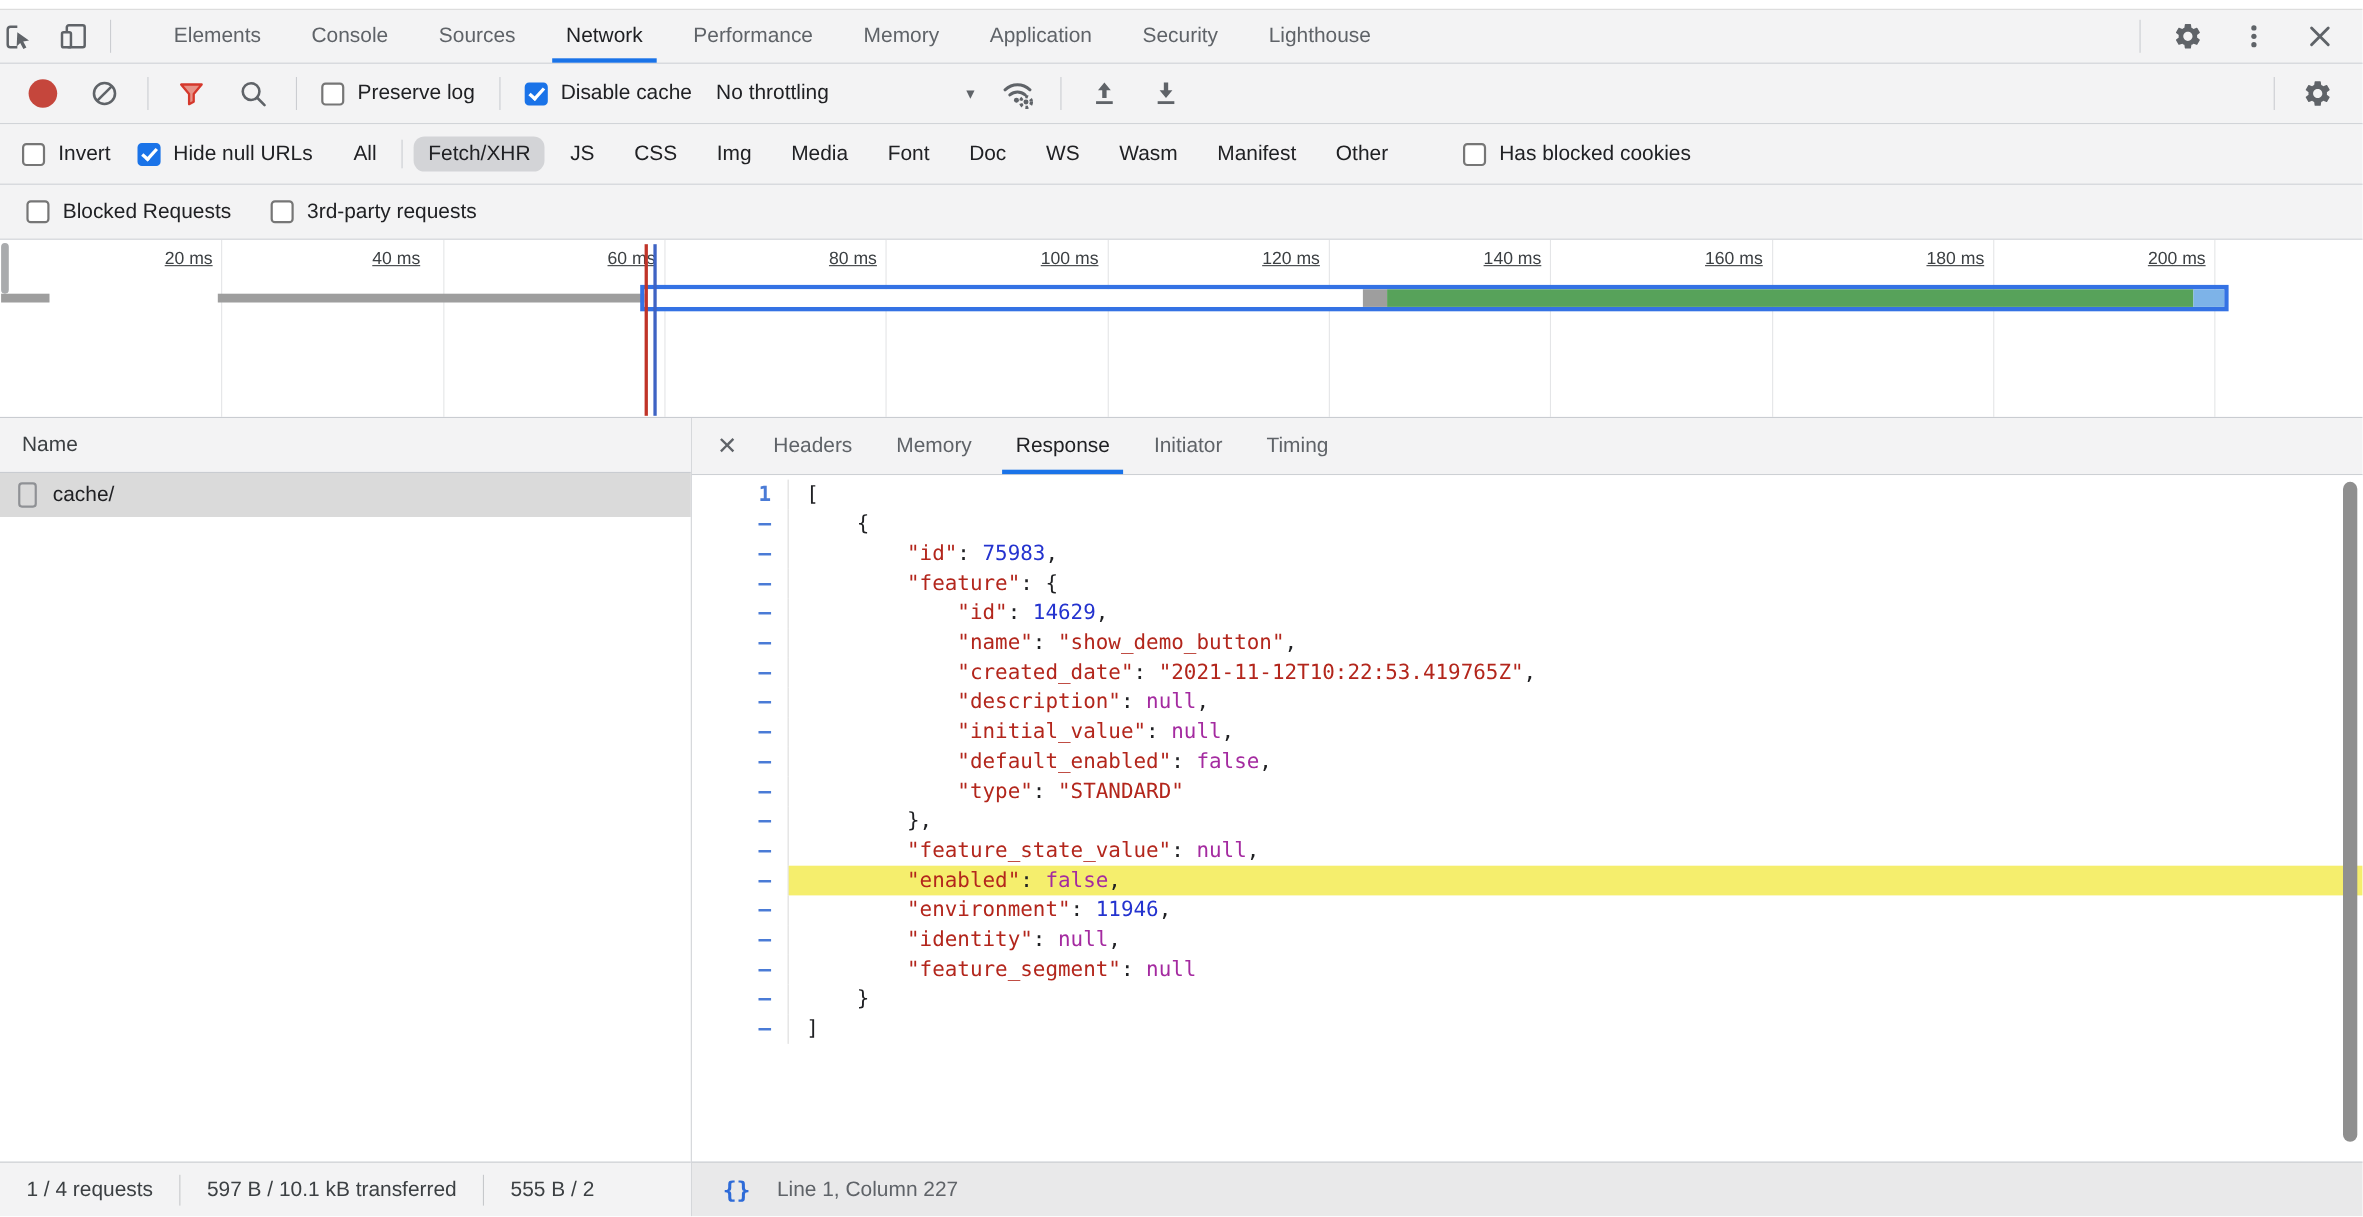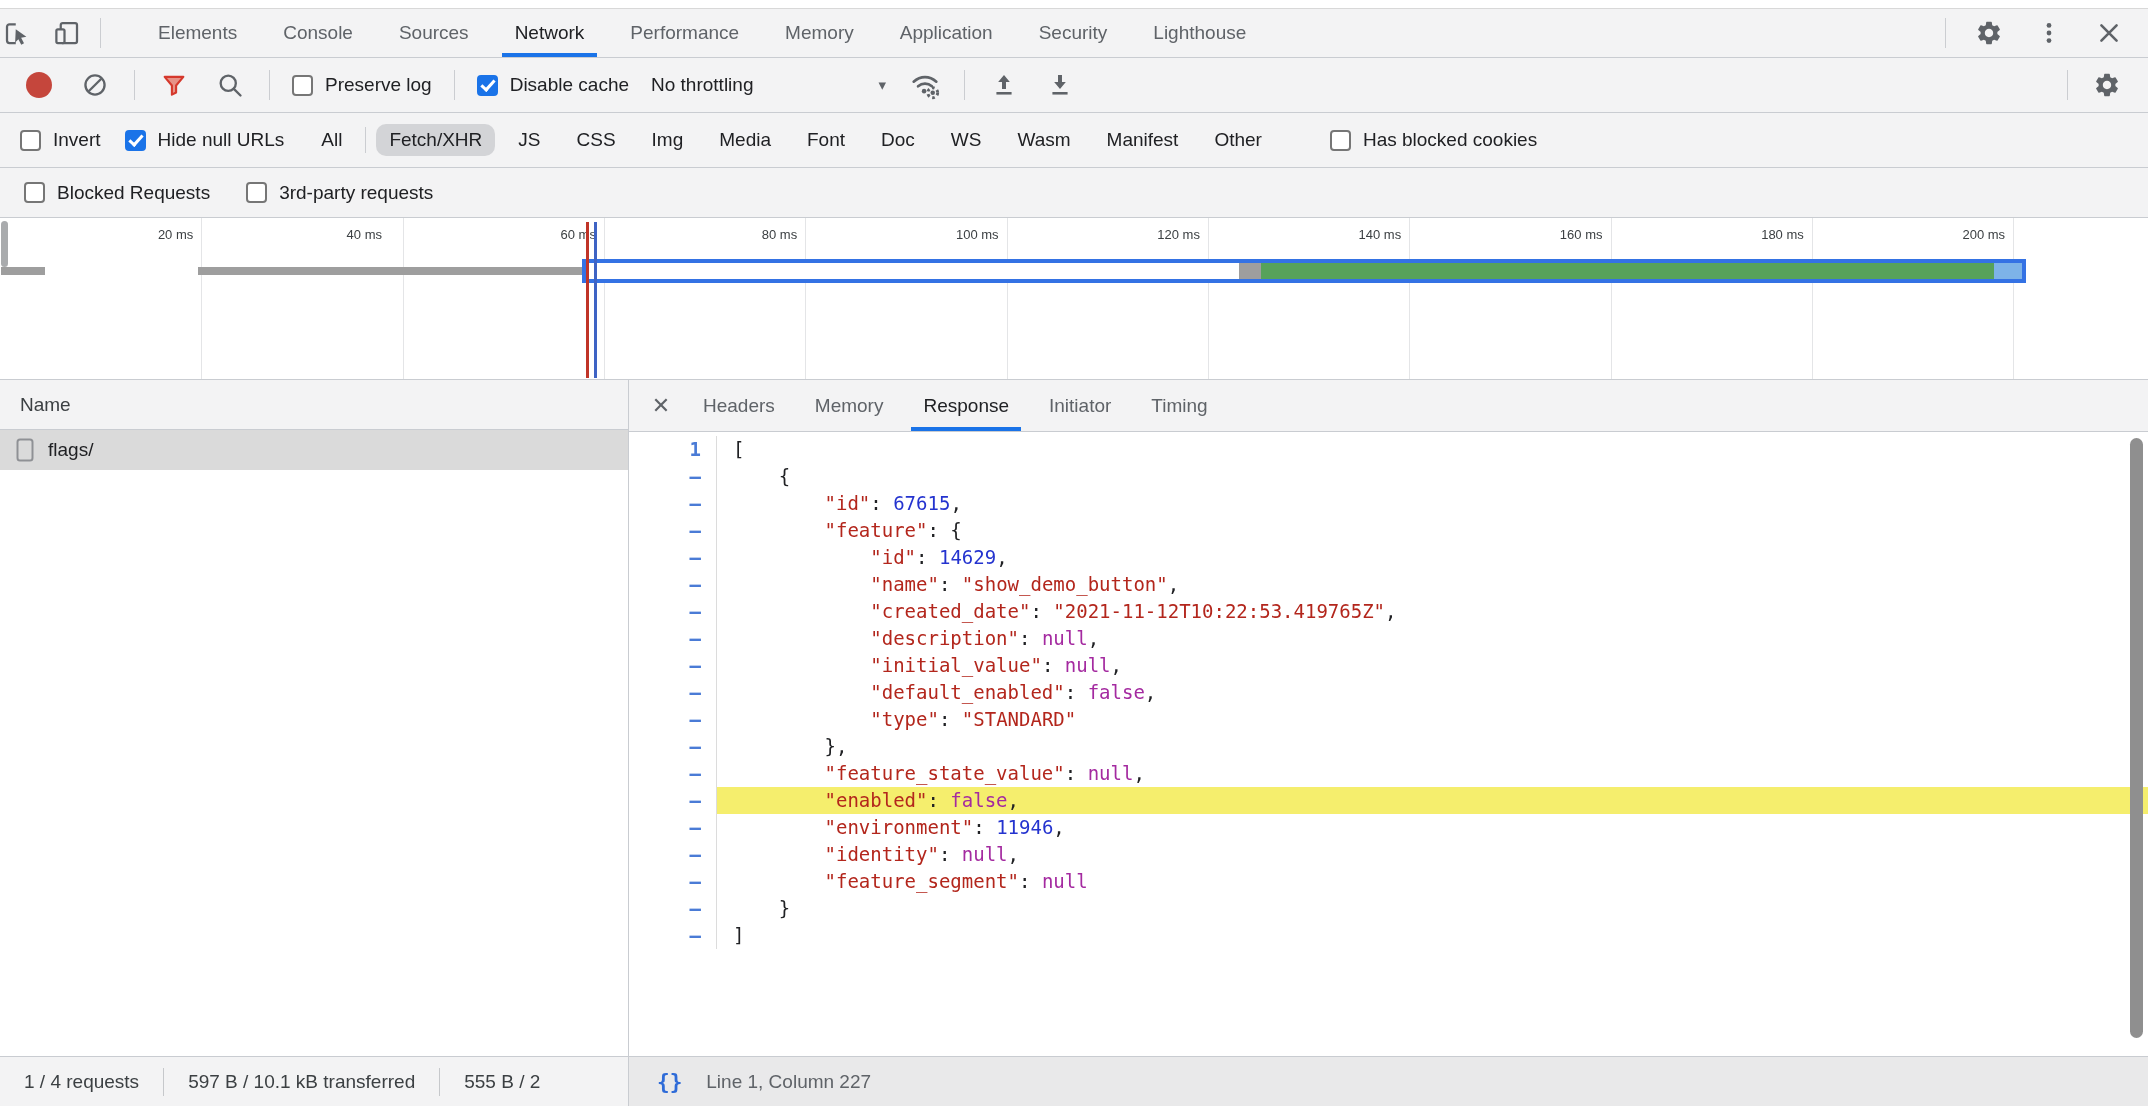--- a/index.html
+++ b/index.html
@@ -42,21 +42,21 @@
   .pills{display:flex;align-items:center;gap:10px;}
   .pill{padding:5px 13px;border-radius:10px;color:#202124;white-space:nowrap;}
   .pill.selected{background:#d3d4d7;}
 
   
   .optionsbar{height:49px;background:#f3f3f4;border-bottom:1px solid #c9ccd1;display:flex;align-items:center;gap:36px;padding-left:24px;}
 
   
   .timeline{position:relative;height:161px;background:#fff;border-bottom:1px solid #c9ccd1;overflow:hidden;}
   .gridline{position:absolute;top:0;bottom:0;width:1px;background:#e4e5e7;}
-  .tick-label{position:absolute;top:9px;width:142px;text-align:right;color:#3c4043;font-size:13px;}
+  .tick-label{position:absolute;top:9px;width:142px;text-align:right;color:#3c4043;font-size:16px;text-decoration:underline;}
   .thinbar{position:absolute;top:49px;height:8px;background:#9e9e9e;}
   .selbar{position:absolute;top:41px;height:24px;box-sizing:border-box;border:4px solid #3472e4;display:flex;}
   .selbar .seg{height:100%;}
   .evline{position:absolute;top:4px;height:156px;width:3px;}
   .tl-scroll{position:absolute;left:1px;top:3px;width:7px;height:46px;border-radius:4px;background:#a9abad;}
 
   
   .panes{position:relative;height:726px;display:flex;}
   .left-pane{position:relative;width:629px;flex:0 0 629px;border-right:1px solid #c9ccd1;box-sizing:border-box;background:#fff;}
   .name-header{height:49px;background:#f3f3f4;border-bottom:1px solid #c9ccd1;display:flex;align-items:center;padding-left:20px;color:#3c4043;}
@@ -293,21 +293,21 @@
   <div class="panes">
 
     <div class="left-pane">
       <div class="name-header">
         <span>Name</span>
       </div>
       <div class="req-row selected">
         <svg width="18" height="24" viewBox="0 0 18 24">
             <rect x="1.5" y="1.5" width="15" height="21" rx="2.5" fill="none" stroke="#8f9195" stroke-width="2"></rect>
           </svg>
-        <span>flags/</span>
+        <span>cache/</span>
       </div>
       <div class="left-status" id="status-items">
           <span class="status-item">1 / 4 requests</span>
           <span class="sdiv"></span>
           <span class="status-item">597 B / 10.1 kB transferred</span>
           <span class="sdiv"></span>
           <span class="status-item">555 B / 2</span>
         </div>
     </div>
 
@@ -326,21 +326,21 @@
           <div class="code-line">
             <span class="gut">1</span>
             <span class="code-text"><span class="tok-p">[</span></span>
           </div>
           <div class="code-line">
             <span class="gut">–</span>
             <span class="code-text">    <span class="tok-p">{</span></span>
           </div>
           <div class="code-line">
             <span class="gut">–</span>
-            <span class="code-text">        <span class="tok-k">"id"</span><span class="tok-p">: </span><span class="tok-n">67615</span><span class="tok-p">,</span></span>
+            <span class="code-text">        <span class="tok-k">"id"</span><span class="tok-p">: </span><span class="tok-n">75983</span><span class="tok-p">,</span></span>
           </div>
           <div class="code-line">
             <span class="gut">–</span>
             <span class="code-text">        <span class="tok-k">"feature"</span><span class="tok-p">: {</span></span>
           </div>
           <div class="code-line">
             <span class="gut">–</span>
             <span class="code-text">            <span class="tok-k">"id"</span><span class="tok-p">: </span><span class="tok-n">14629</span><span class="tok-p">,</span></span>
           </div>
           <div class="code-line">

